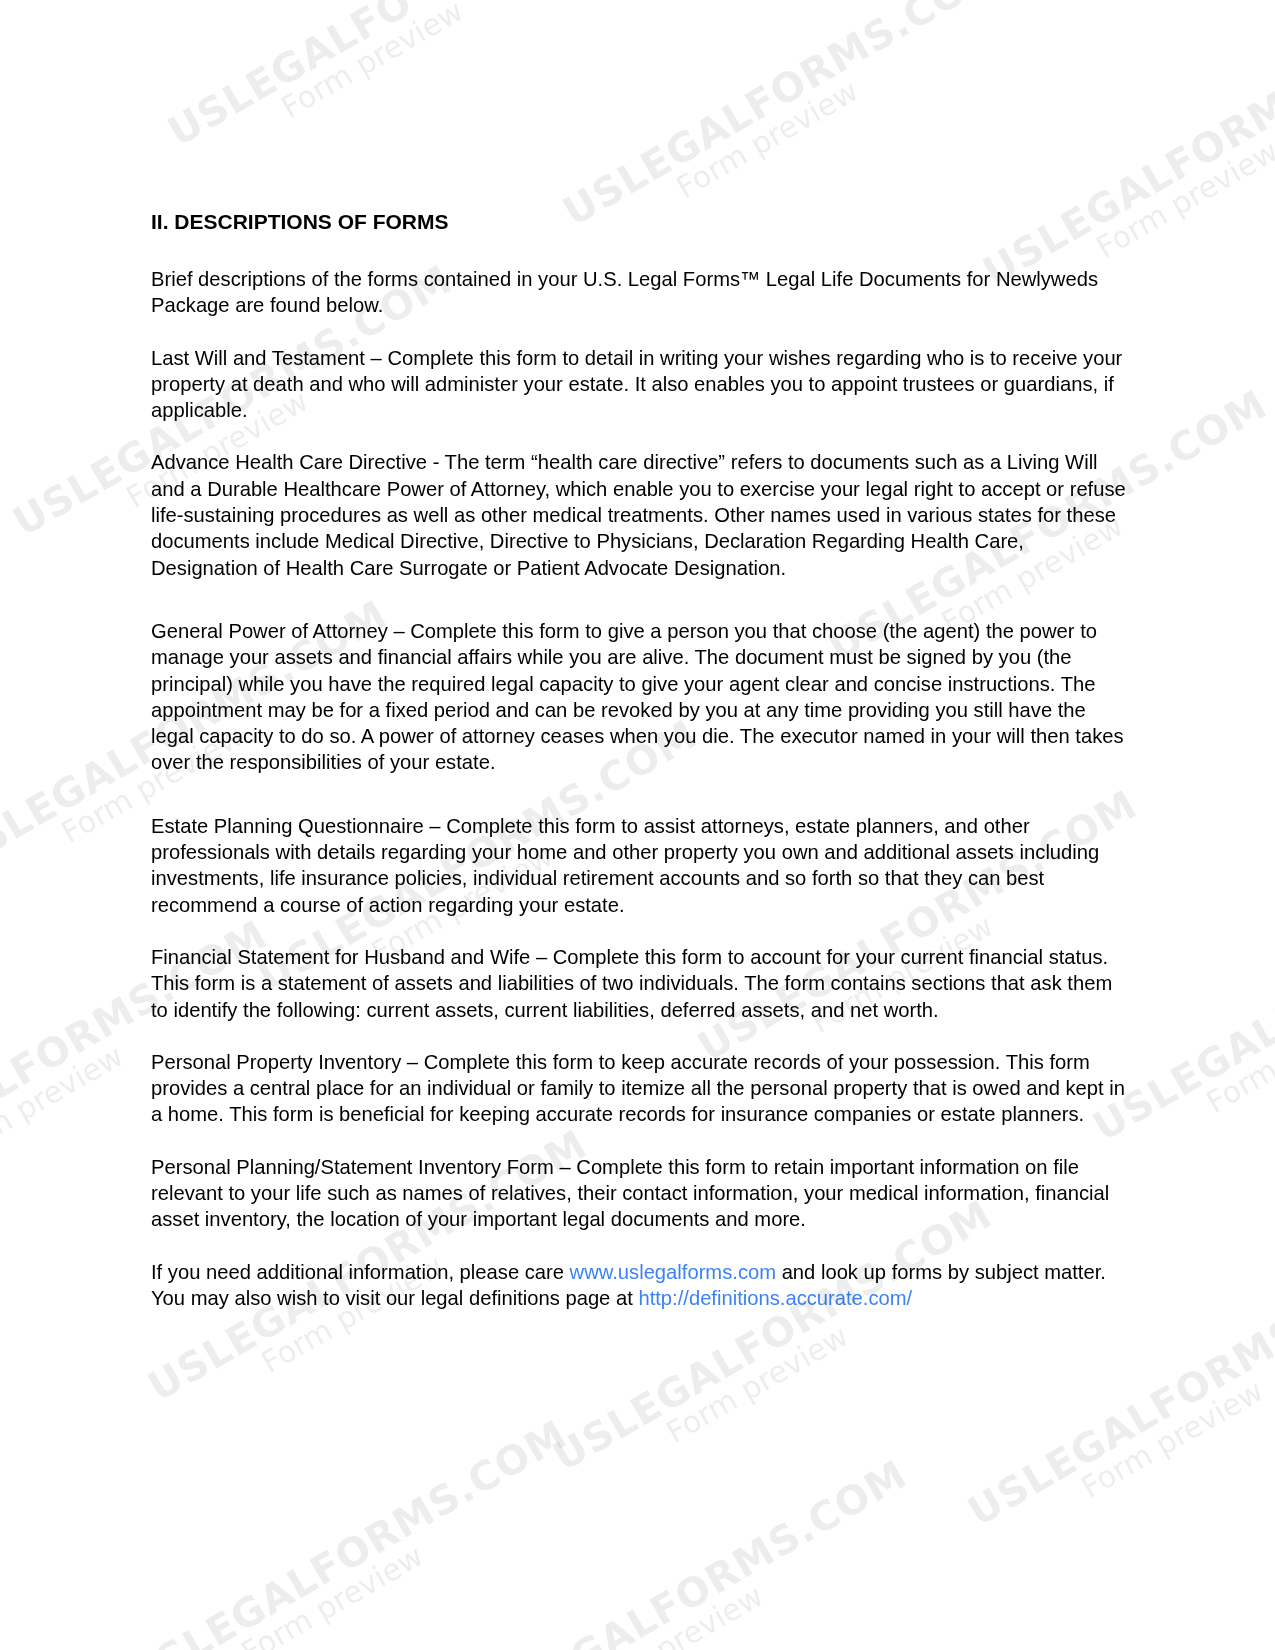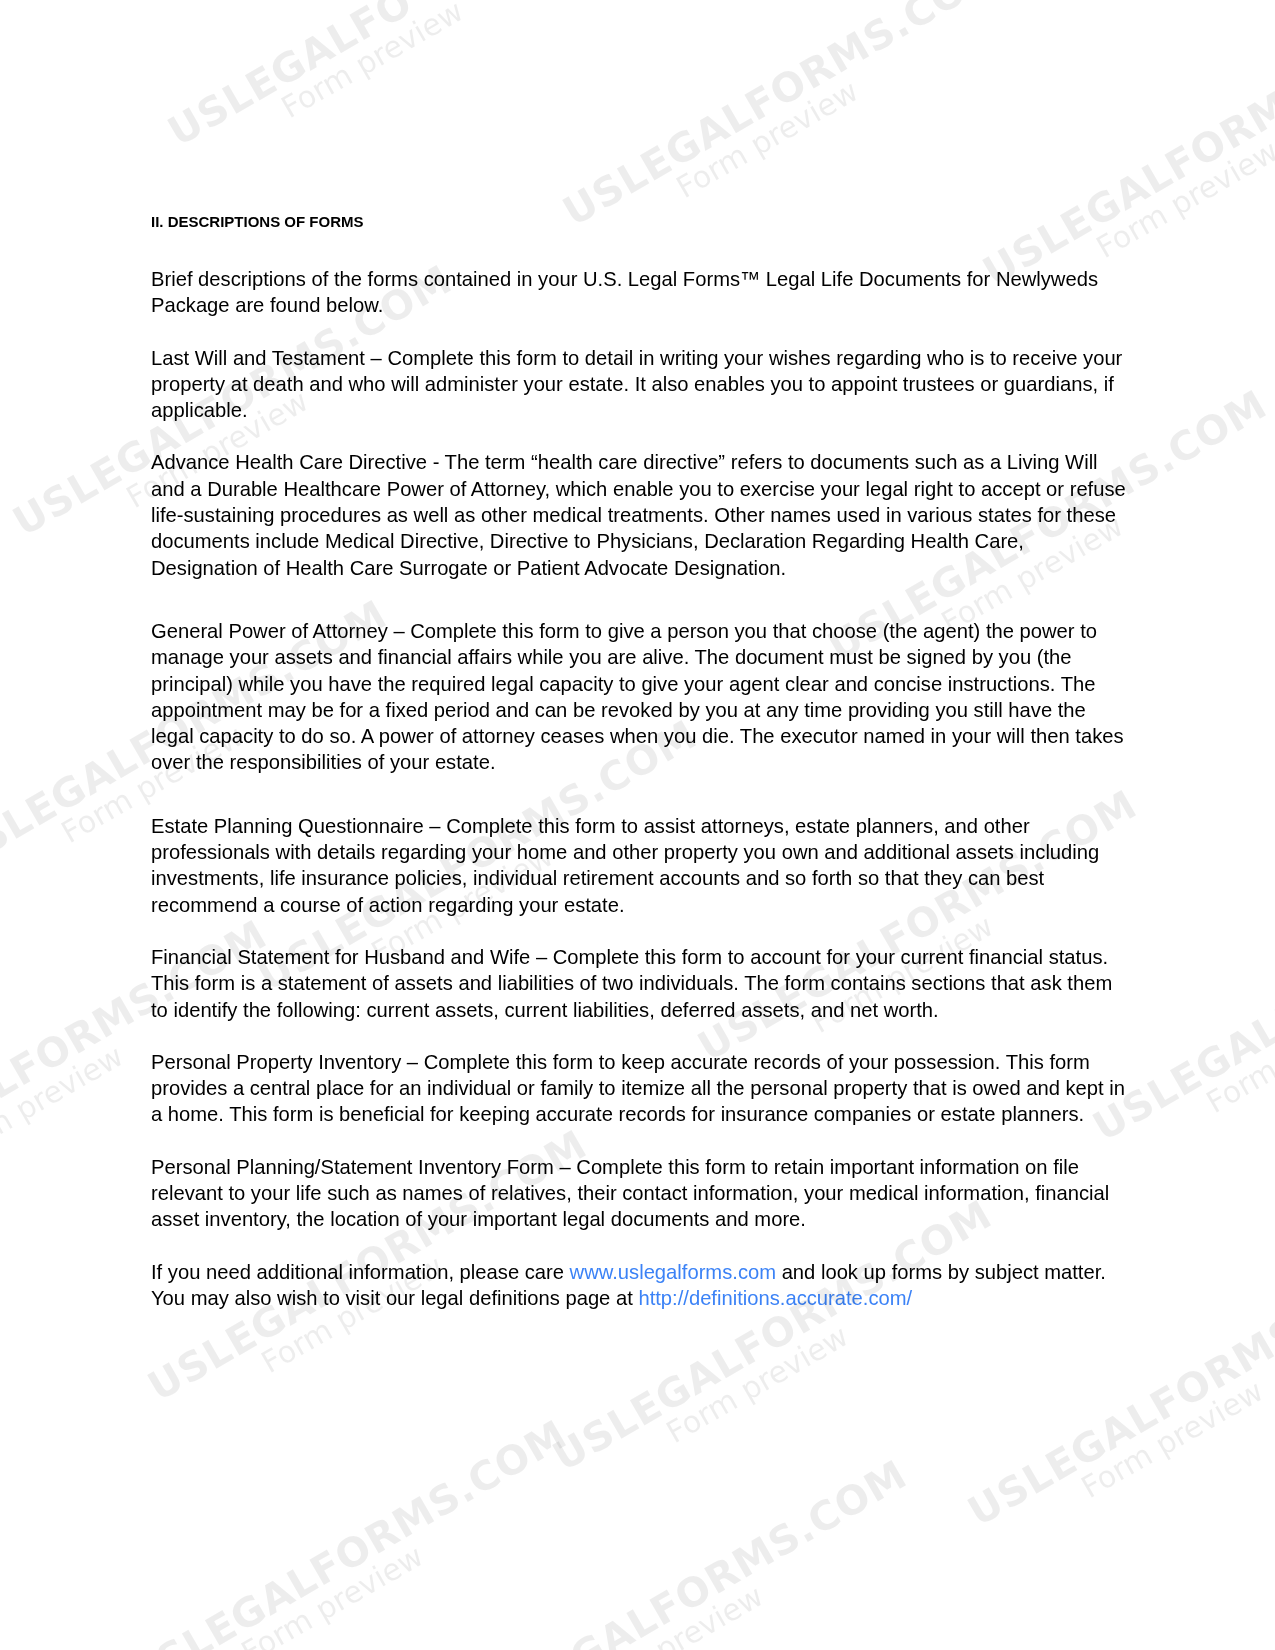--- a/index.html
+++ b/index.html
@@ -4,21 +4,21 @@
 <style>
   html, body { margin: 0; padding: 0; background: #ffffff; }
   body { width: 1275px; height: 1650px; position: relative; overflow: hidden; }
   .page { position: absolute; left: 0; top: 0; width: 1275px; height: 1650px; background: #fff; }
   .content {
     position: absolute; left: 151px; top: 205px; width: 980px;
     font-family: "Liberation Sans", sans-serif; color: #000;
     font-size: 20.2px; line-height: 26.3px;
     z-index: 2;
   }
-  .heading { font-weight: bold; font-size: 15px; margin: 0 0 27px 0; line-height: 34px; }
+  .heading { font-weight: bold; font-size: 21px; margin: 0 0 27px 0; line-height: 34px; }
   p { margin: 0 0 26px 0; }
   p.gap-extra { margin-bottom: 37px; }
   .u { }
   a { color: #3b82f6; }
   .wm-layer { position: absolute; left: 0; top: 0; width: 1275px; height: 1650px; z-index: 3; pointer-events: none; }
   .wm { position: absolute; transform: rotate(-30deg); transform-origin: left top;
         font-family: "DejaVu Sans", sans-serif; color: rgba(0,0,0,0.07); white-space: nowrap; }
   .wm .big { display: block; font-weight: bold; font-size: 40px; letter-spacing: 1px; }
   .wm .small { display: block; font-size: 30px; margin-left: 110px; margin-top: -6px; }
 </style>

